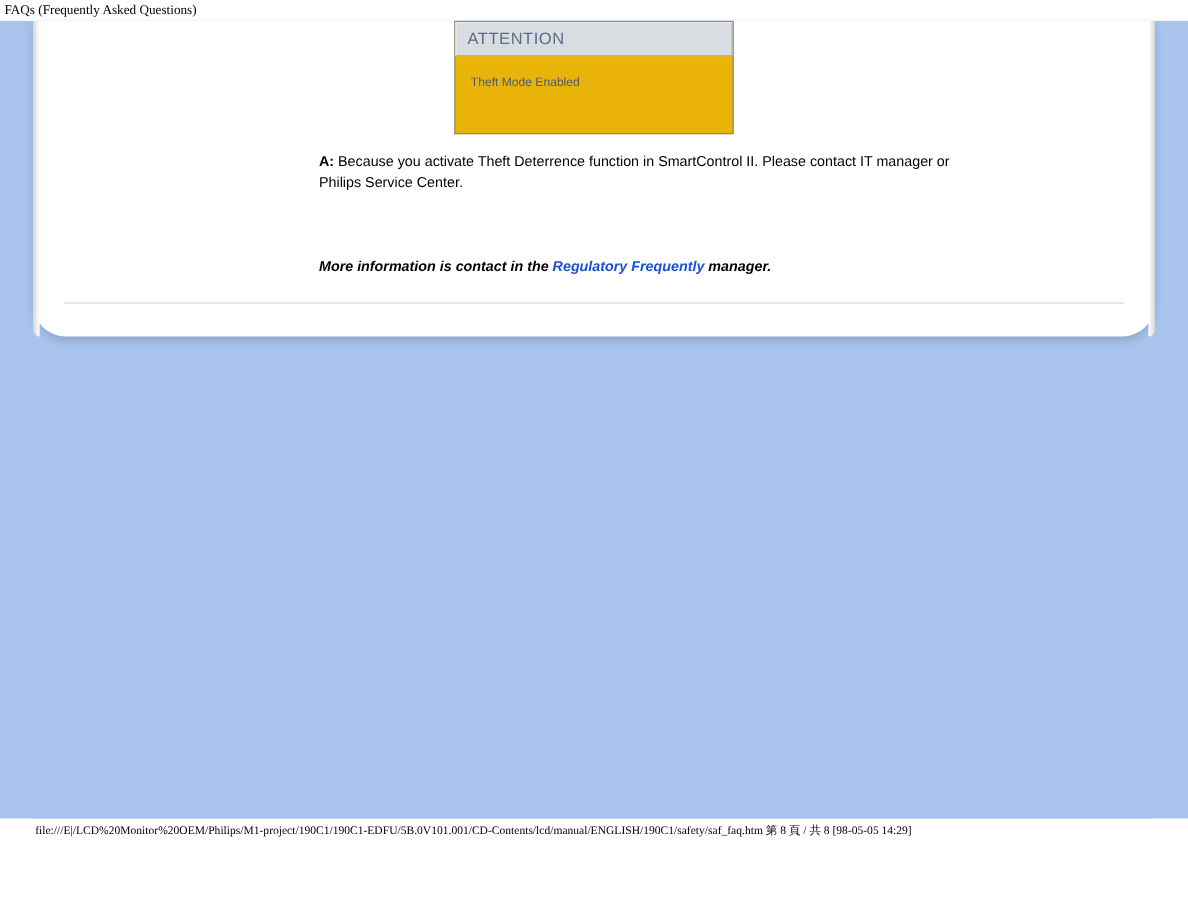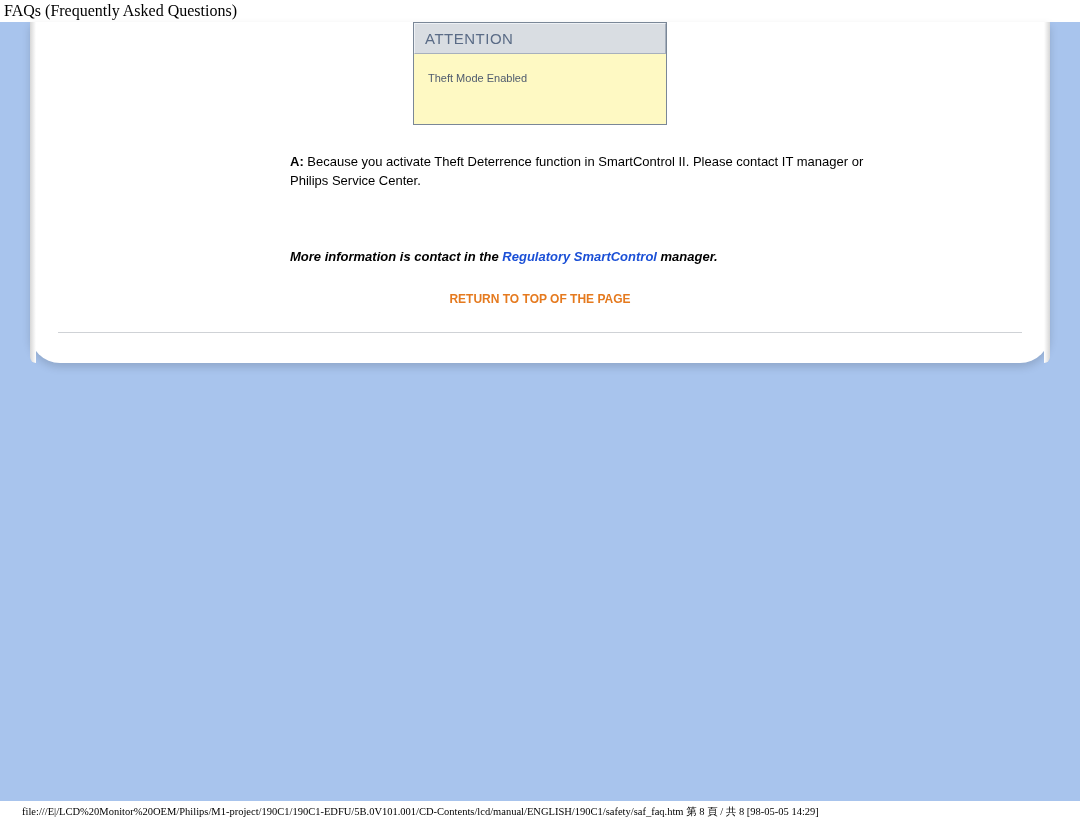--- a/index.html
+++ b/index.html
@@ -1,18 +1,18 @@
 <!DOCTYPE html>
 <html><head>
 <meta charset="utf-8">
 <style>
   * { box-sizing: border-box; margin: 0; padding: 0; }
   html, body { width: 1080px; height: 834px; background: #ffffff; font-family: Arial, Helvetica, sans-serif; }
   .page-title {
-    font-size: 16px;
+    font-size: 12px;
     font-family: "Times New Roman", serif;
     padding: 2px 4px 0 4px;
     color: #000;
   }
   .outer-bg {
     width: 1080px;
     background: #a8c4ed;
     margin-top: 2px;
     padding: 0 30px 0 30px;
     position: relative;
@@ -43,42 +43,42 @@
     border-bottom-right-radius: 30px;
   }
   .dialog-wrap {
     display: flex;
     justify-content: center;
     padding-top: 0;
   }
   .dialog {
     width: 254px;
     border: 1px solid #7a8797;
-    background: #fef9c3;
+    background: #eab308;
     margin-top: 0;
   }
   .dialog-title {
     background: #d9dde2;
     color: #5a6b86;
     font-size: 15px;
     padding: 6px 10px;
     letter-spacing: 0.5px;
     border: 1px solid #a7b0bd;
     border-left: 1px solid #eef1f5;
     border-top: 1px solid #eef1f5;
   }
   .dialog-body {
     color: #4f5b6e;
     font-size: 11px;
     padding: 18px 0 40px 14px;
   }
   .answer-block {
     font-size: 13px;
     color: #000;
-    margin: 28px 0 0 0;
+    margin: 16px 0 0 0;
     padding: 0 150px 0 240px;
     line-height: 1.45;
   }
   .answer-label { font-weight: bold; }
   .more-info {
     font-size: 13px;
     font-style: italic;
     font-weight: bold;
     color: #000;
     margin: 58px 0 0 0;
@@ -101,21 +101,21 @@
   }
   .blue-fill {
     background: #a8c4ed;
     width: 100%;
     height: 438px;
   }
   .footer-path {
     font-size: 10.5px;
     font-family: "Times New Roman", serif;
     color: #000;
-    padding: 4px 6px 6px 22px;
+    padding: 4px 6px 6px 32px;
     white-space: nowrap;
     overflow: hidden;
   }
 </style>
 </head>
 <body>
 
 <div class="page-title">FAQs (Frequently Asked Questions)</div>
 
 <div class="outer-bg">
@@ -127,24 +127,23 @@
         <div class="dialog-title">ATTENTION</div>
         <div class="dialog-body">Theft Mode Enabled</div>
       </div>
     </div>
 
     <div class="answer-block">
       <span class="answer-label">A:</span><span> Because you activate Theft Deterrence function in SmartControl II. Please contact IT manager or Philips Service Center.</span>
     </div>
 
     <div class="more-info">
-      <span>More information is contact in the </span><span class="reg-link">Regulatory SmartControl</span><span> manager.</span>
+      <span>More information is contact in the </span><span class="reg-link">Regulatory Frequently</span><span> manager.</span>
     </div>
 
-    <a class="top-link">RETURN TO TOP OF THE PAGE</a>
 
     <hr class="hr">
 
   </div>
 
   <div class="blue-fill"></div>
 
 </div>
 
 <div class="footer-path">file:///E|/LCD%20Monitor%20OEM/Philips/M1-project/190C1/190C1-EDFU/5B.0V101.001/CD-Contents/lcd/manual/ENGLISH/190C1/safety/saf_faq.htm 第 8 頁 / 共 8  [98-05-05 14:29]</div>

